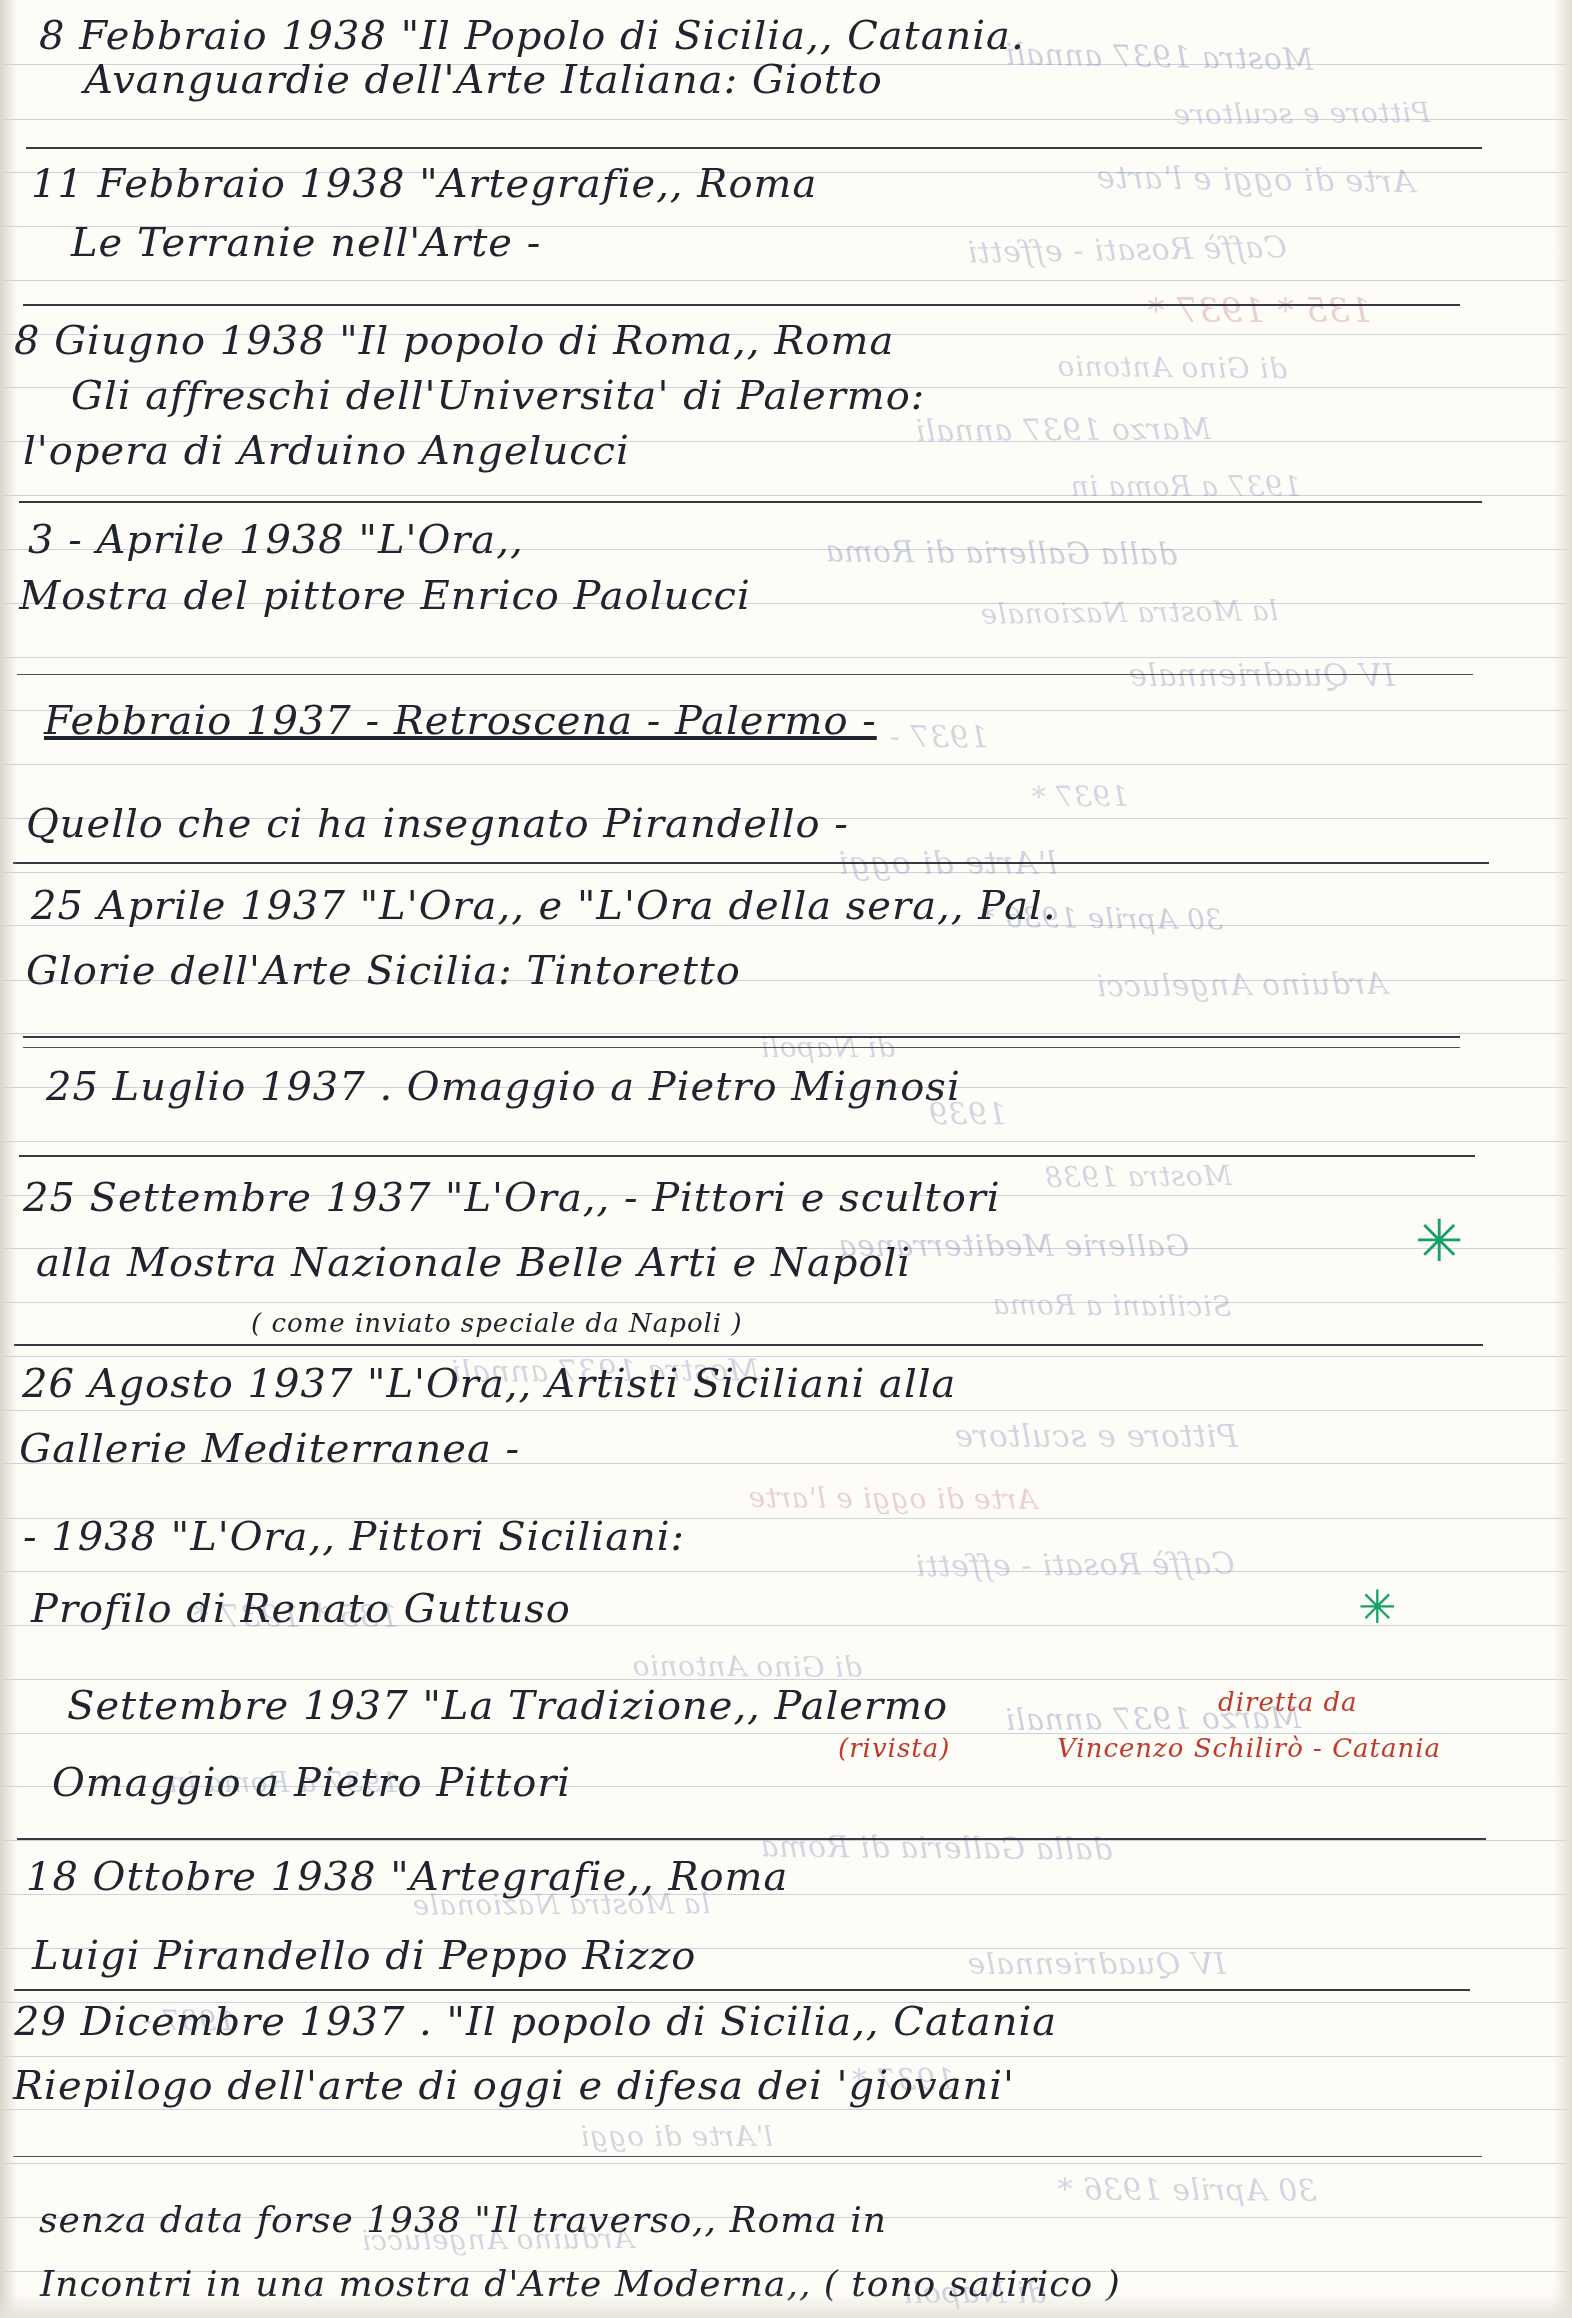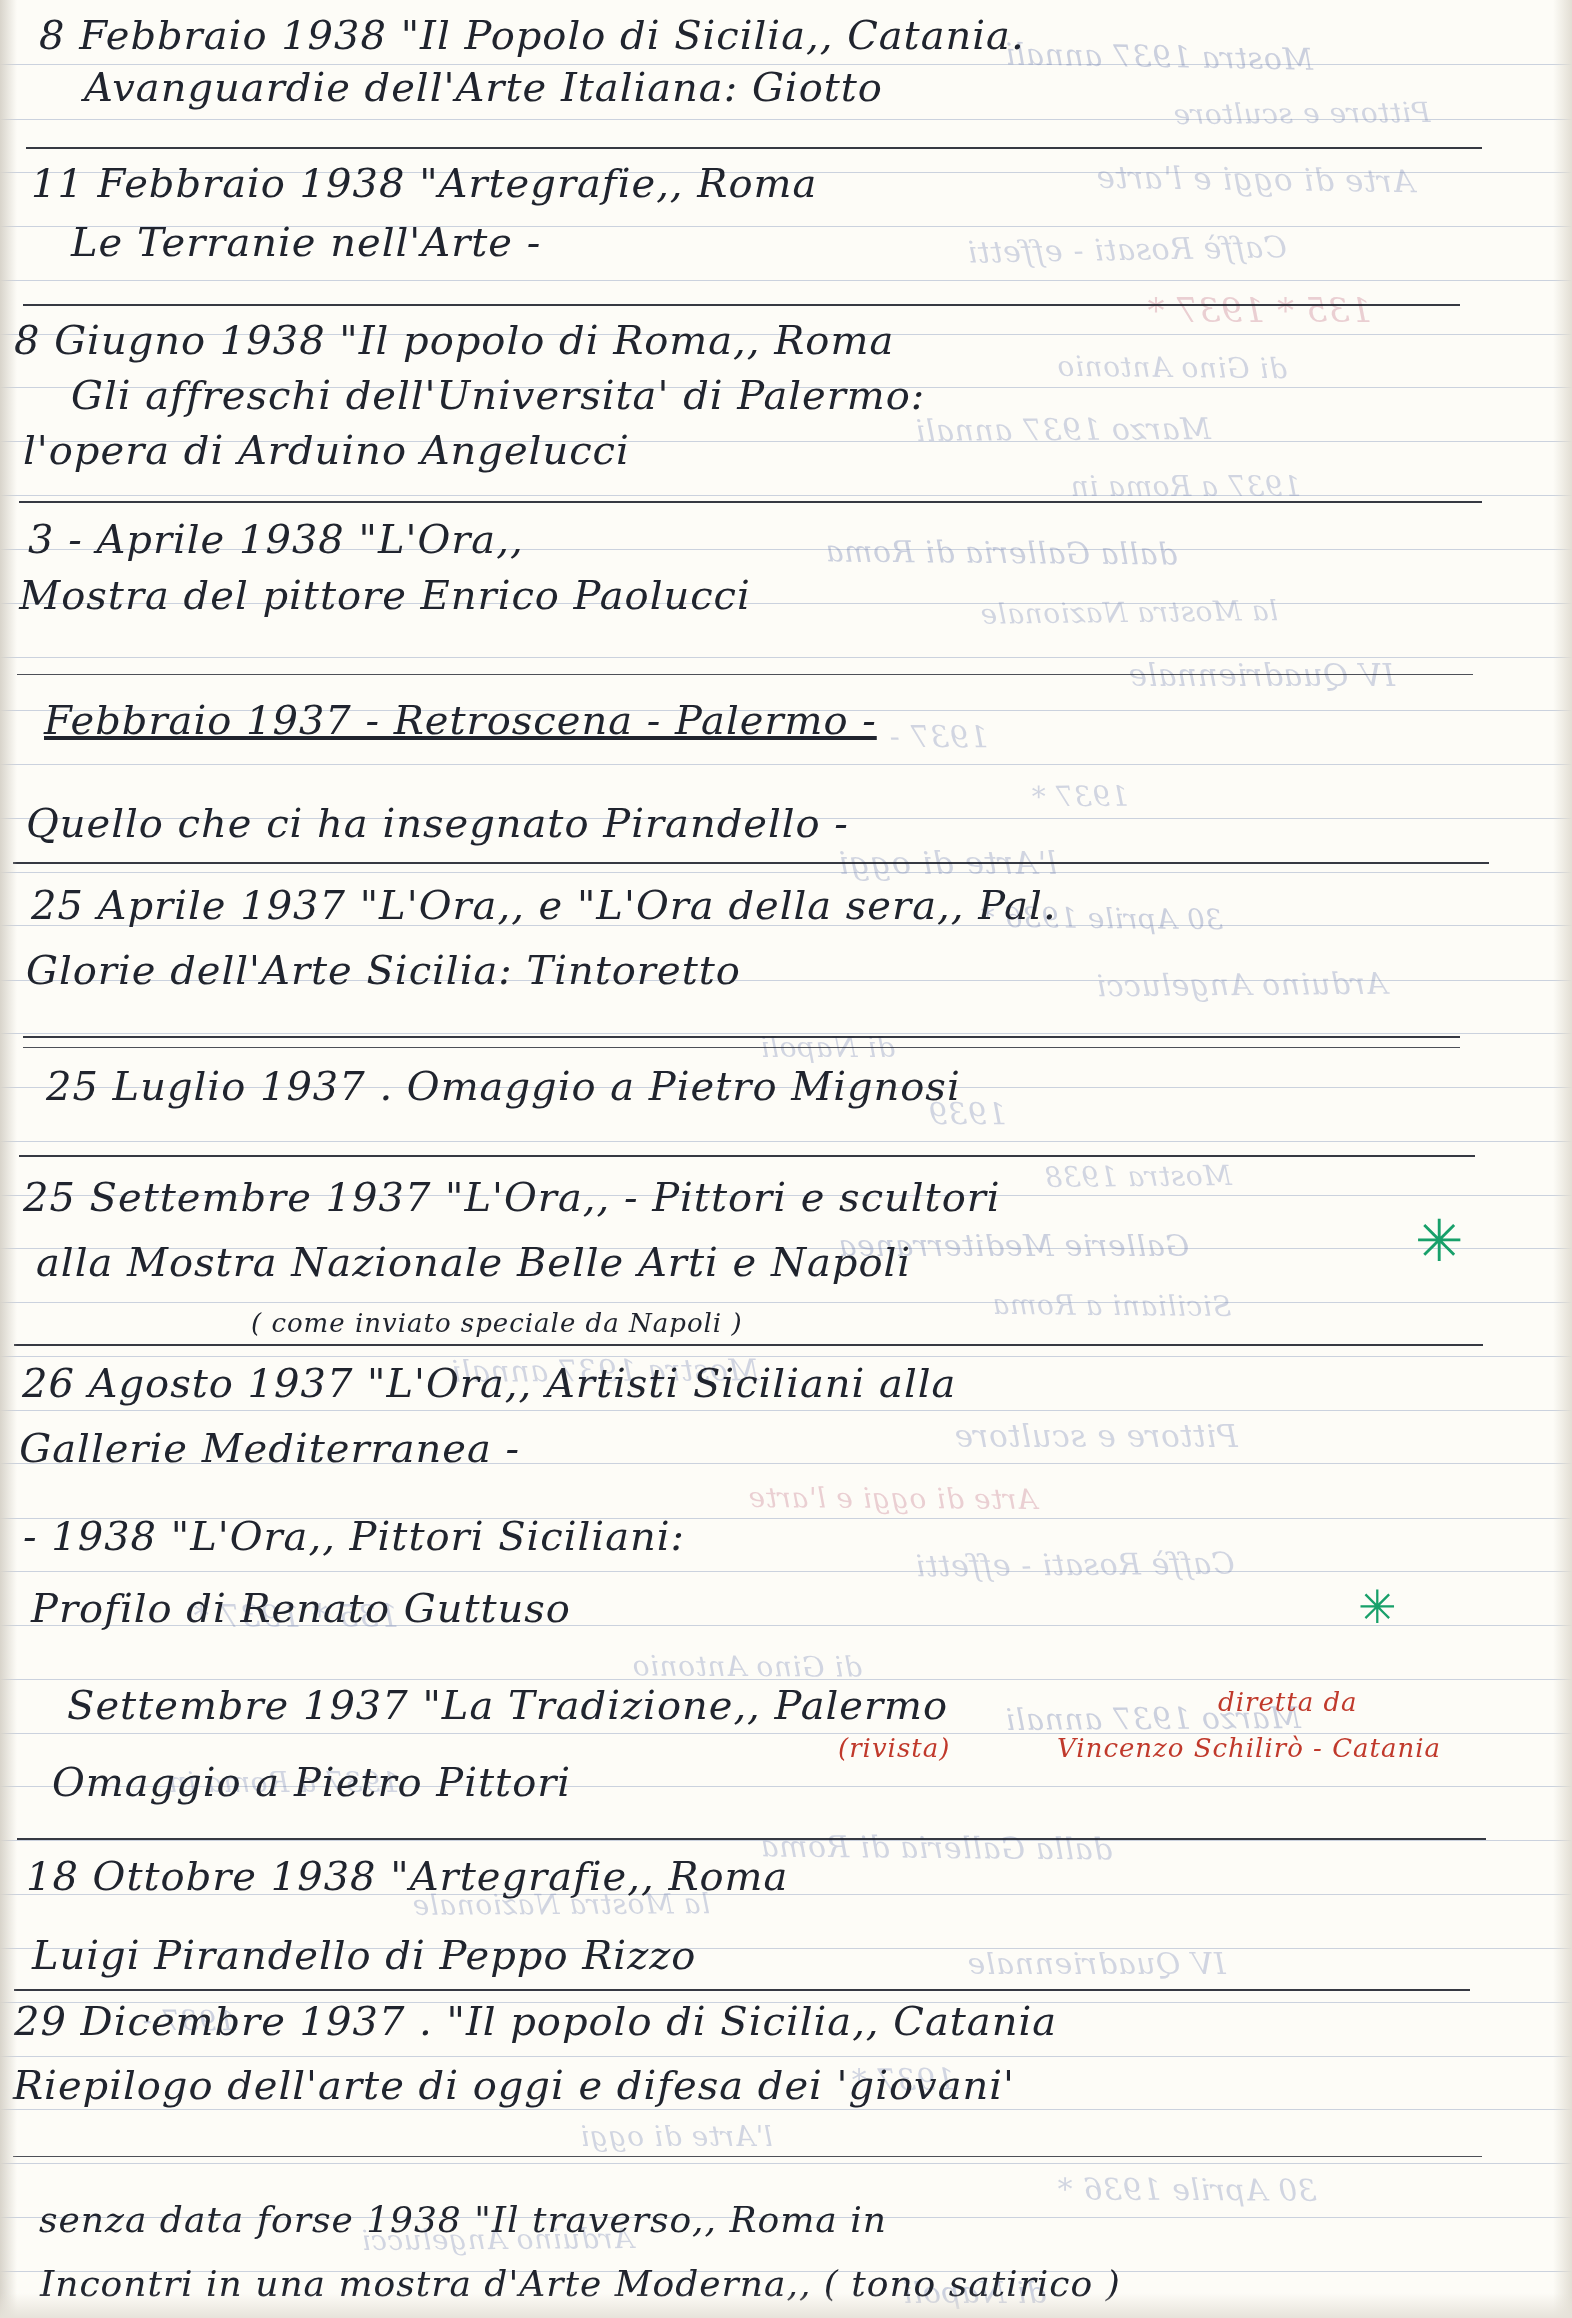--- a/index.html
+++ b/index.html
@@ -194,21 +194,21 @@
       <div class="bleed-line " style="left: 851px; top: 2062px; font-size: 30px; transform: scaleX(-1) rotate(0.5deg);">1937 *</div>
       <div class="bleed-line " style="left: 580px; top: 2120px; font-size: 28px; transform: scaleX(-1) rotate(0deg);">l'Arte di oggi</div>
       <div class="bleed-line " style="left: 1057px; top: 2172px; font-size: 30px; transform: scaleX(-1) rotate(-0.3deg);">30 Aprile 1936 *</div>
       <div class="bleed-line " style="left: 361px; top: 2223px; font-size: 28px; transform: scaleX(-1) rotate(0.4deg);">Arduino Angelucci</div>
       <div class="bleed-line dark" style="left: 902px; top: 2275px; font-size: 30px; transform: scaleX(-1) rotate(0deg);">di Napoli</div>
     </div>
 
   <div id="ink">
 
     <div class="hw l1" style="left:39px; top:11.6px;">8 Febbraio 1938  "Il Popolo di Sicilia,, Catania.</div>
-    <div class="hw l1" style="left:84px; top:64px;font-style:italic;">Avanguardie dell'Arte Italiana: Giotto</div>
+    <div class="hw l1" style="left:84px; top:56px;font-style:italic;">Avanguardie dell'Arte Italiana: Giotto</div>
     <div class="uline" style="left:26px; top:147px; width:1456px;"></div>
 
     <div class="hw l1" style="left:31px; top:160px;">11 Febbraio 1938  "Artegrafie,,  Roma</div>
     <div class="hw l1" style="left:71px; top:219px;">Le Terranie nell'Arte -</div>
     <div class="uline" style="left:23px; top:304px; width:1437px;"></div>
 
     <div class="hw l1" style="left:14px; top:317px;">8 Giugno 1938  "Il popolo di Roma,,  Roma</div>
     <div class="hw l1" style="left:71px; top:372px;">Gli affreschi dell'Universita' di Palermo:</div>
     <div class="hw l1" style="left:23px; top:427px;">l'opera di Arduino Angelucci</div>
     <div class="uline" style="left:19.3px; top:501px; width:1463px;"></div>

